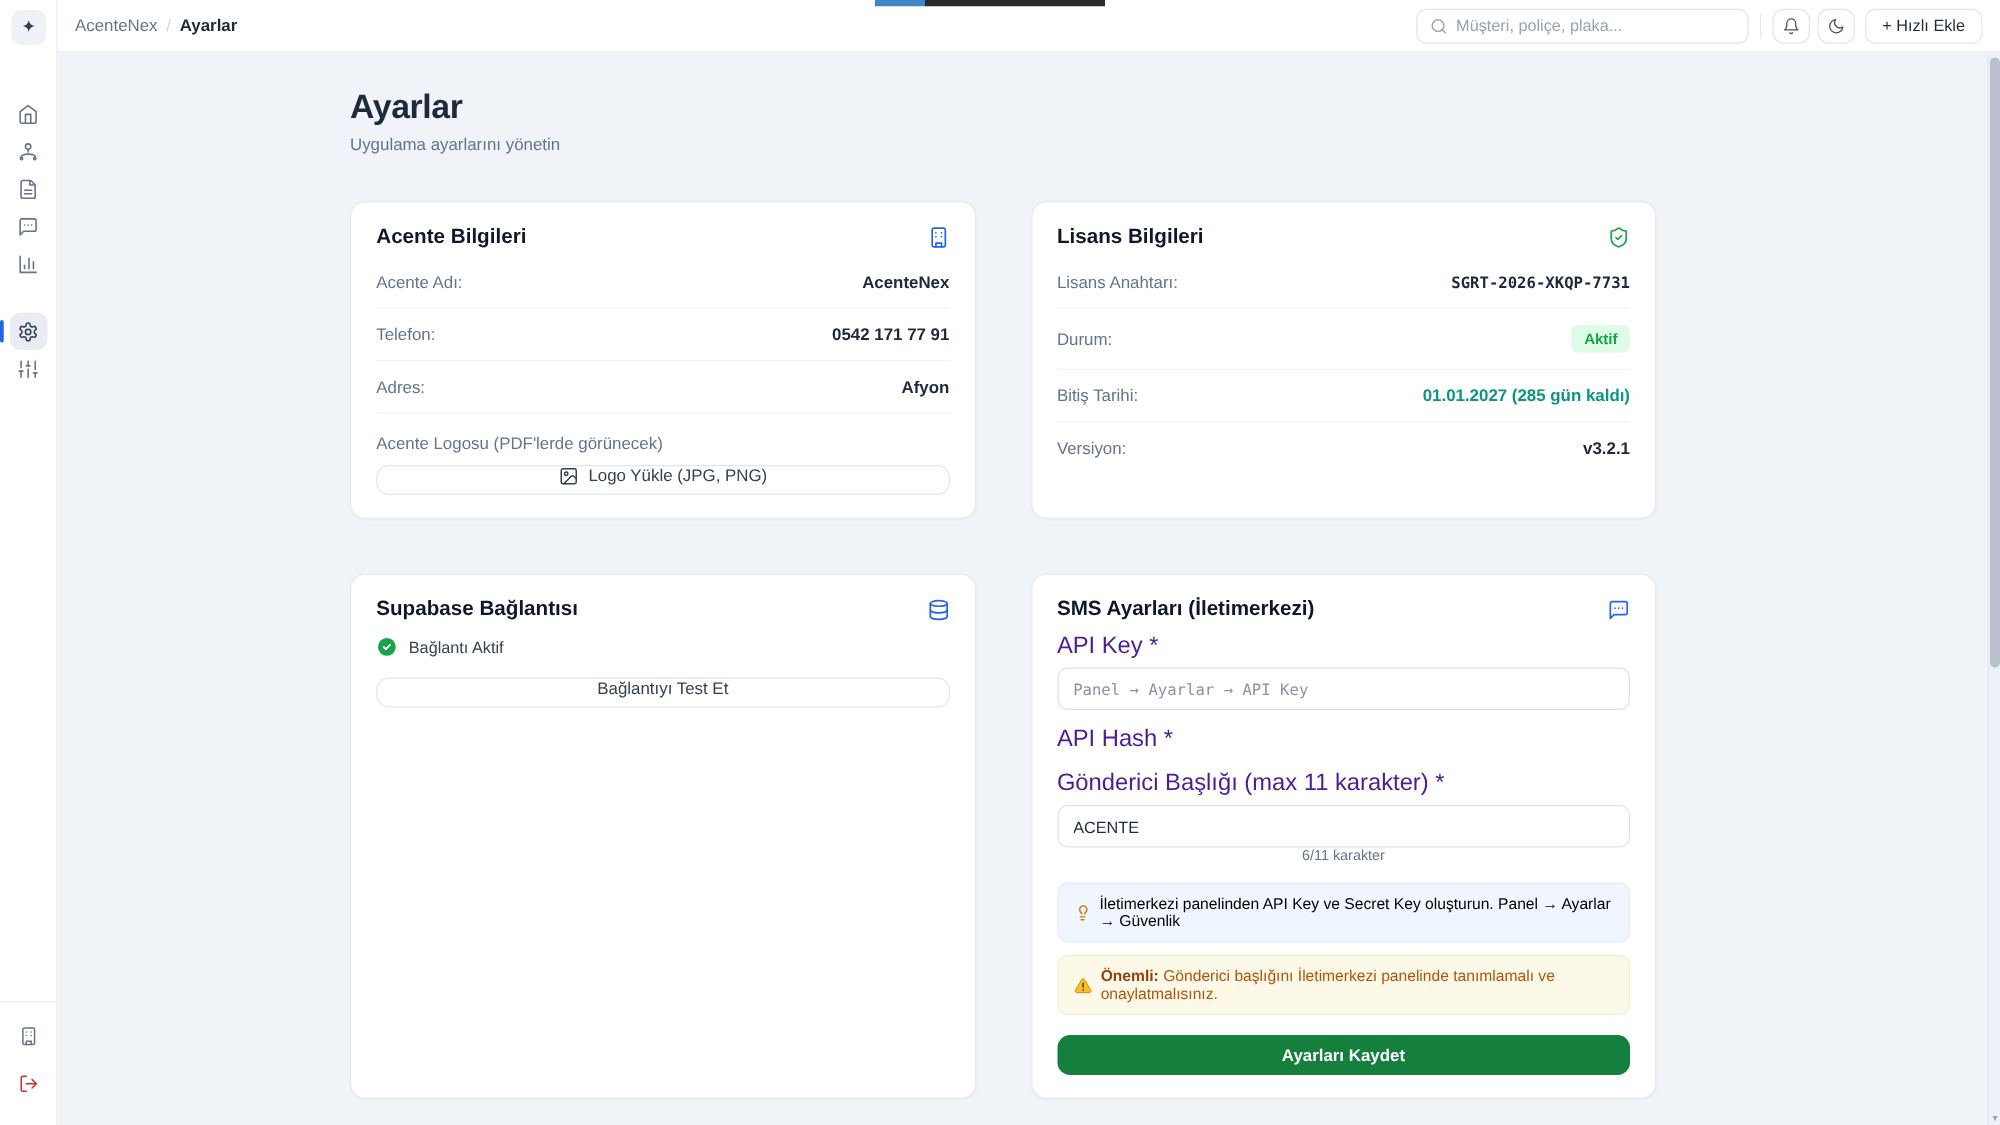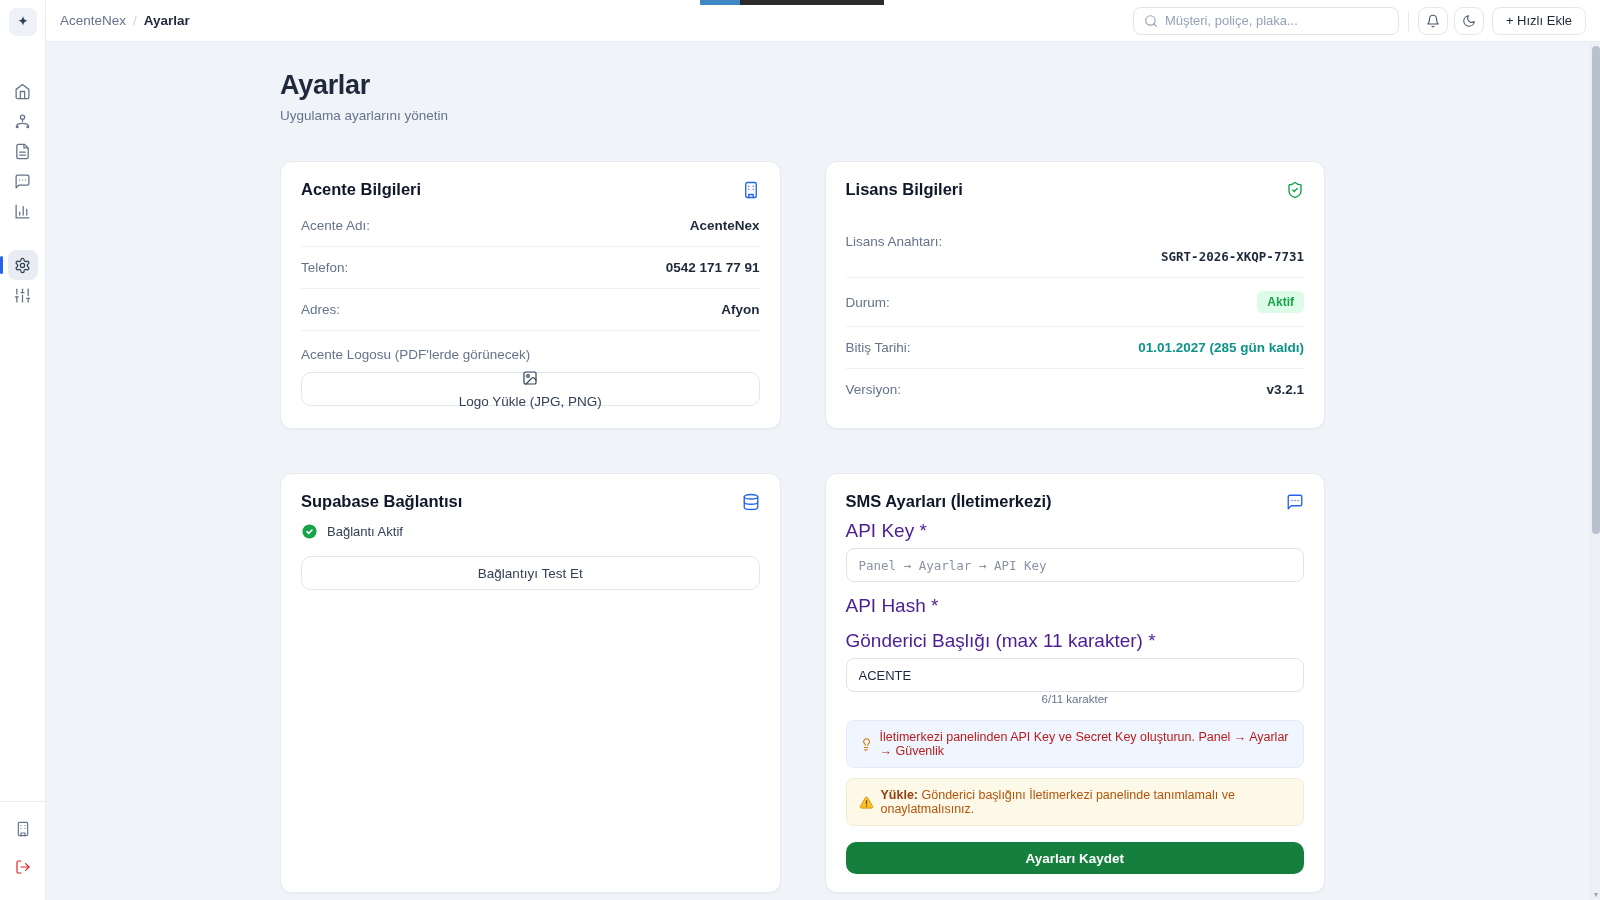--- a/index.html
+++ b/index.html
@@ -87,53 +87,52 @@
   .card-icon-blue { color:#2563eb; }
   .card-icon-green { color:#16a34a; }
 
   .info-row {
     display:flex; align-items:center; justify-content:space-between;
     padding:13px 0; border-bottom:1px solid #eef1f5;
   }
   .info-row.no-border { border-bottom:none; }
   .info-label { font-size:13.5px; color:#64748b; }
   .info-value { font-size:13.5px; font-weight:600; color:#1e293b; }
-  .info-value.mono { font-family:"DejaVu Sans Mono","Liberation Mono",monospace; font-size:12.5px;margin-top:31px; }
+  .info-value.mono { font-family:"DejaVu Sans Mono","Liberation Mono",monospace; font-size:12.5px; }
   .info-value.teal { color:#0d9488; }
   .badge-green {
     background:#dcfce7; color:#16a34a; font-size:12px; font-weight:600;
     padding:4px 10px; border-radius:6px;
   }
 
   .field-label { font-size:13.5px; color:#64748b; margin-top:16px; }
   .outline-btn {
-    margin-top:10px; width:100%; height:34px; border:1px solid #e2e7ee; border-radius:10px;
-    background:#fff; font-size:13.5px; color:#334155; display:flex; align-items:center;
+    margin-top:10px; width:100%; height:24px; border:1px solid #e2e7ee; border-radius:10px;
+    background:#fff; font-size:13.5px; color:#334155; display:flex; 
     justify-content:center; gap:8px; cursor:pointer; font-weight:500;
     font-family:"Liberation Sans","DejaVu Sans",sans-serif;
-    flex-direction:column;
   }
 
   .status-row { display:flex; align-items:center; gap:9px; margin:12px 0 16px; }
   .status-text { font-size:13px; color:#334155; font-weight:500; }
 
   .sms-label { font-size:19px; color:#4c1d95; margin:13px 0 6px; font-weight:400; }
   .sms-label.first { margin-top:9px; }
   .text-input {
     width:100%; height:34px; border:1px solid #dde3ec; border-radius:8px; padding:0 12px;
     font-size:13px; color:#1e293b; outline:none; background:#fff;
     font-family:"Liberation Sans","DejaVu Sans",sans-serif;
   }
   .text-input.mono { font-family:"DejaVu Sans Mono","Liberation Mono",monospace; font-size:12.5px; }
   .text-input::placeholder { color:#8a93a3; }
   .char-counter { font-size:11.5px; color:#64748b; margin-top:1px;text-align:center; }
 
   .note-box {
     margin-top:15px; background:#eff6ff; border:1px solid #e0ecfd; border-radius:8px;
-    padding:9px 12px; font-size:12.5px; color:#b91c1c; display:flex; align-items:center; gap:7px;
+    padding:9px 12px; font-size:12.5px; color:#000000; display:flex; align-items:center; gap:7px;
   }
   .warn-box {
     margin-top:10px; background:#fdf9e9; border:1px solid #f3ecd2; border-radius:8px;
     padding:9px 12px; font-size:12.5px; color:#b45309; display:flex; align-items:center; gap:7px;
   }
   .warn-bold { font-weight:700; color:#92400e; }
   .save-btn {
     margin-top:16px; width:100%; height:32px; border:none; border-radius:10px; background:#15803d;
     color:#fff; font-size:13.5px; font-weight:700; cursor:pointer;
     font-family:"Liberation Sans","DejaVu Sans",sans-serif;
@@ -424,21 +423,21 @@
           </div>
 
           <div class="warn-box">
             <span>
                 <svg width="15" height="15" viewBox="0 0 24 24">
                   <path d="M21.73 18l-8-14a2 2 0 0 0-3.46 0l-8 14A2 2 0 0 0 4 21h16a2 2 0 0 0 1.73-3z" fill="#fbbf24" stroke="#ca8a04" stroke-width="1.2"></path>
                   <line x1="12" y1="9" x2="12" y2="14" stroke="#713f12" stroke-width="2" stroke-linecap="round"></line>
                   <circle cx="12" cy="17.5" r="1.2" fill="#713f12"></circle>
                 </svg>
               </span>
-            <span><b class="warn-bold">Yükle:</b> <span>Gönderici başlığını İletimerkezi panelinde tanımlamalı ve onaylatmalısınız.</span></span>
+            <span><b class="warn-bold">Önemli:</b> <span>Gönderici başlığını İletimerkezi panelinde tanımlamalı ve onaylatmalısınız.</span></span>
           </div>
 
           <button class="save-btn">Ayarları Kaydet</button>
         </div>
 
       </div>
     </div>
   </div>
 </div>
 

